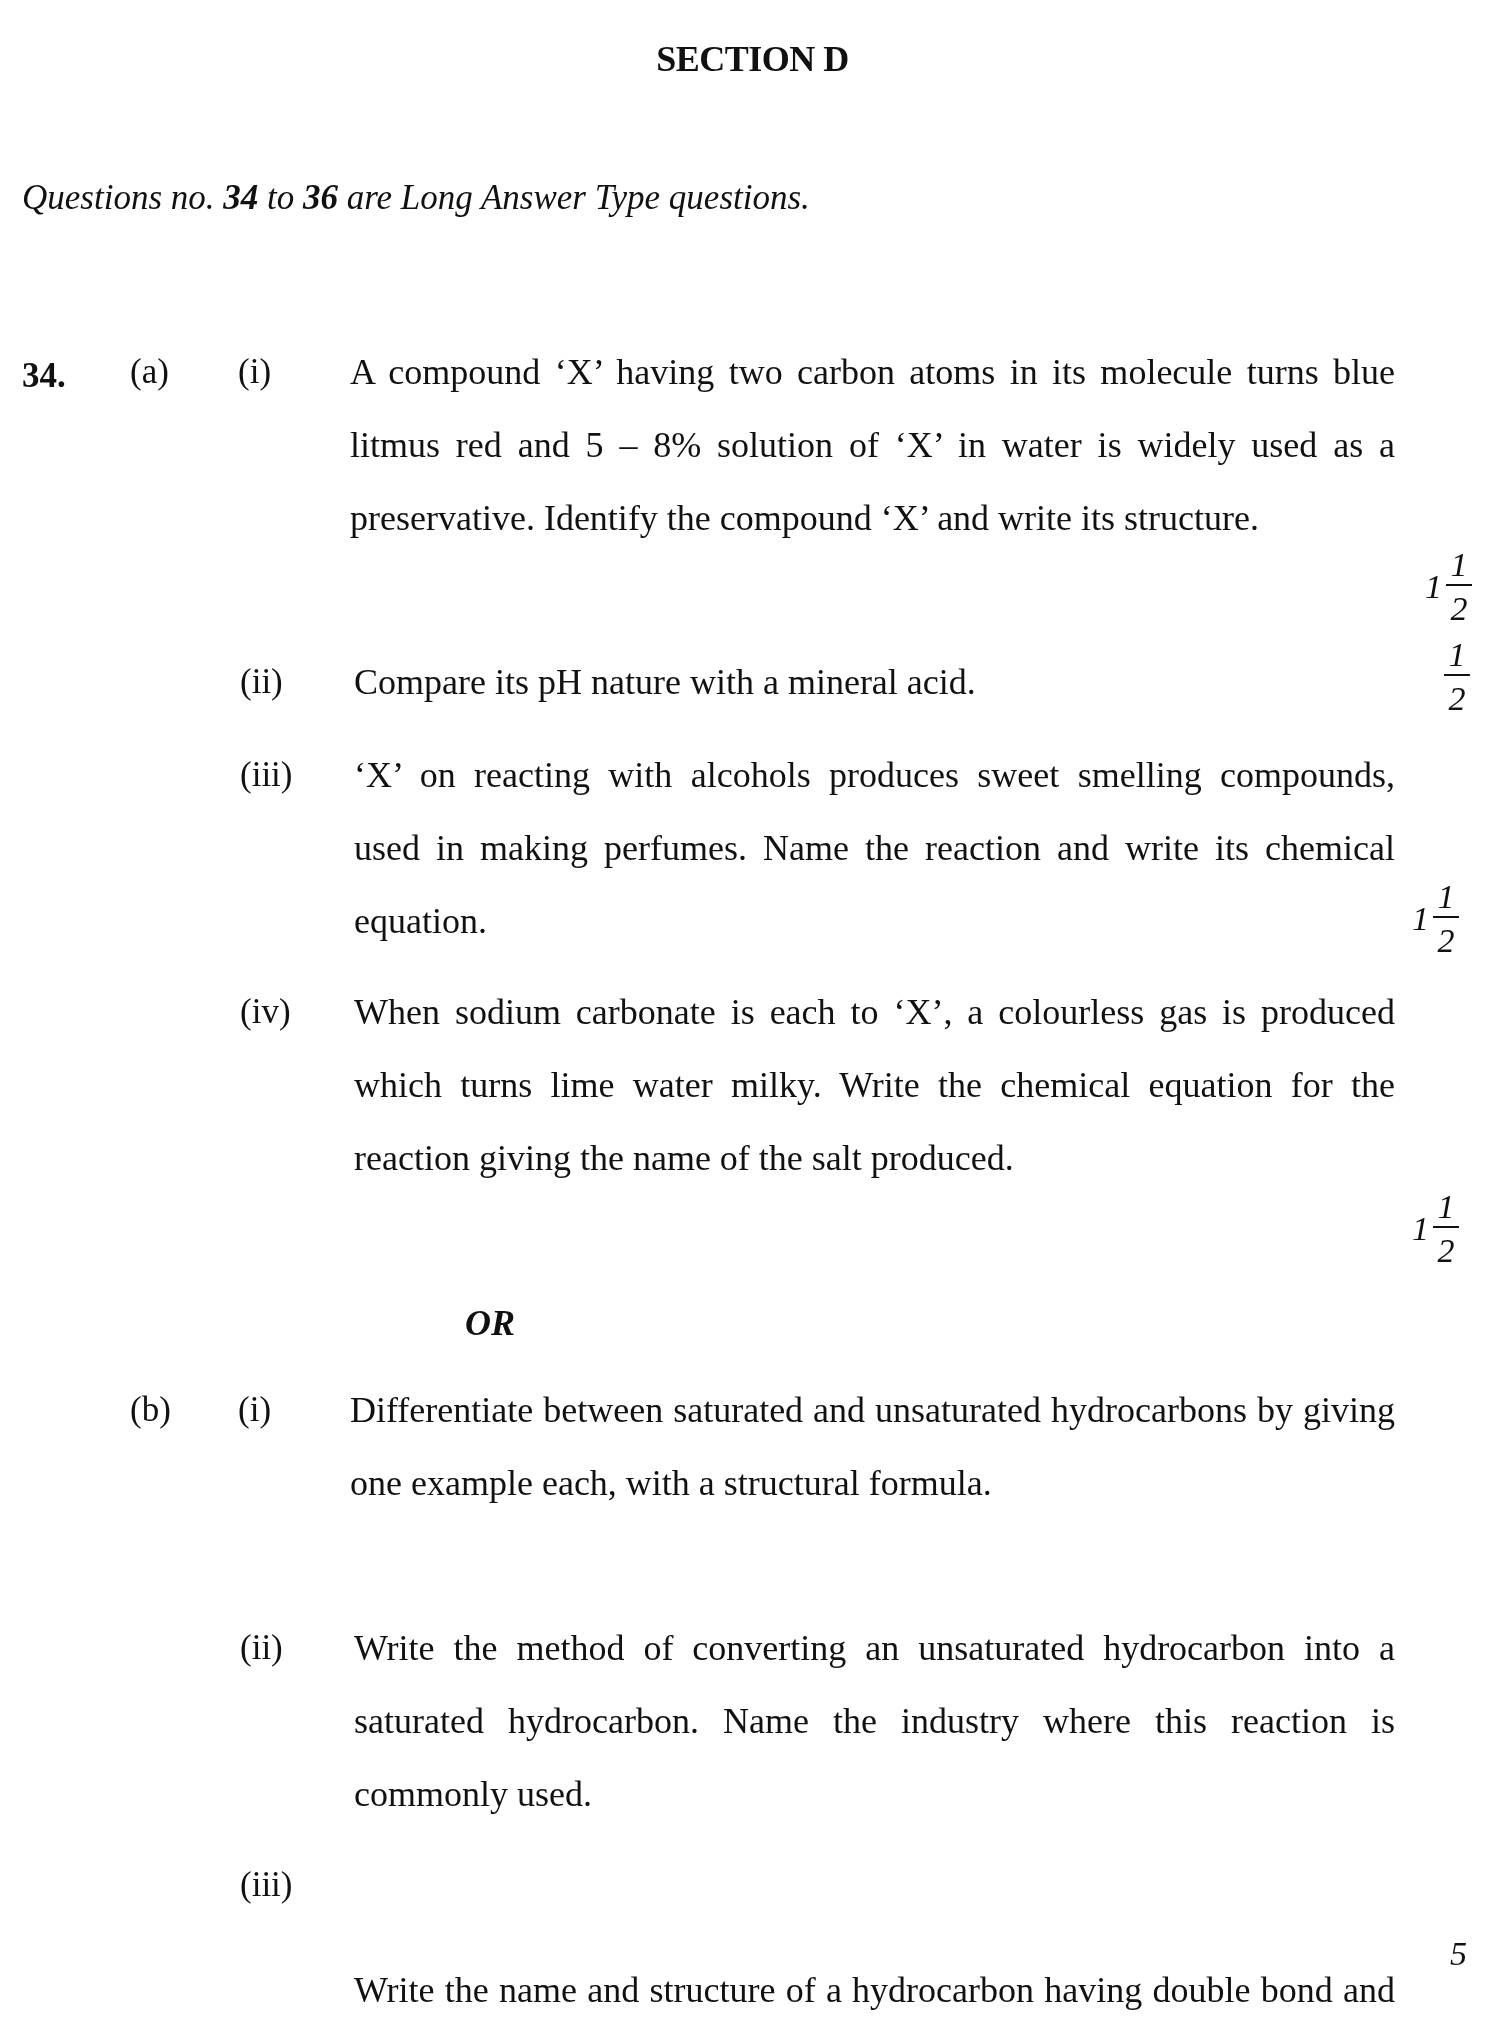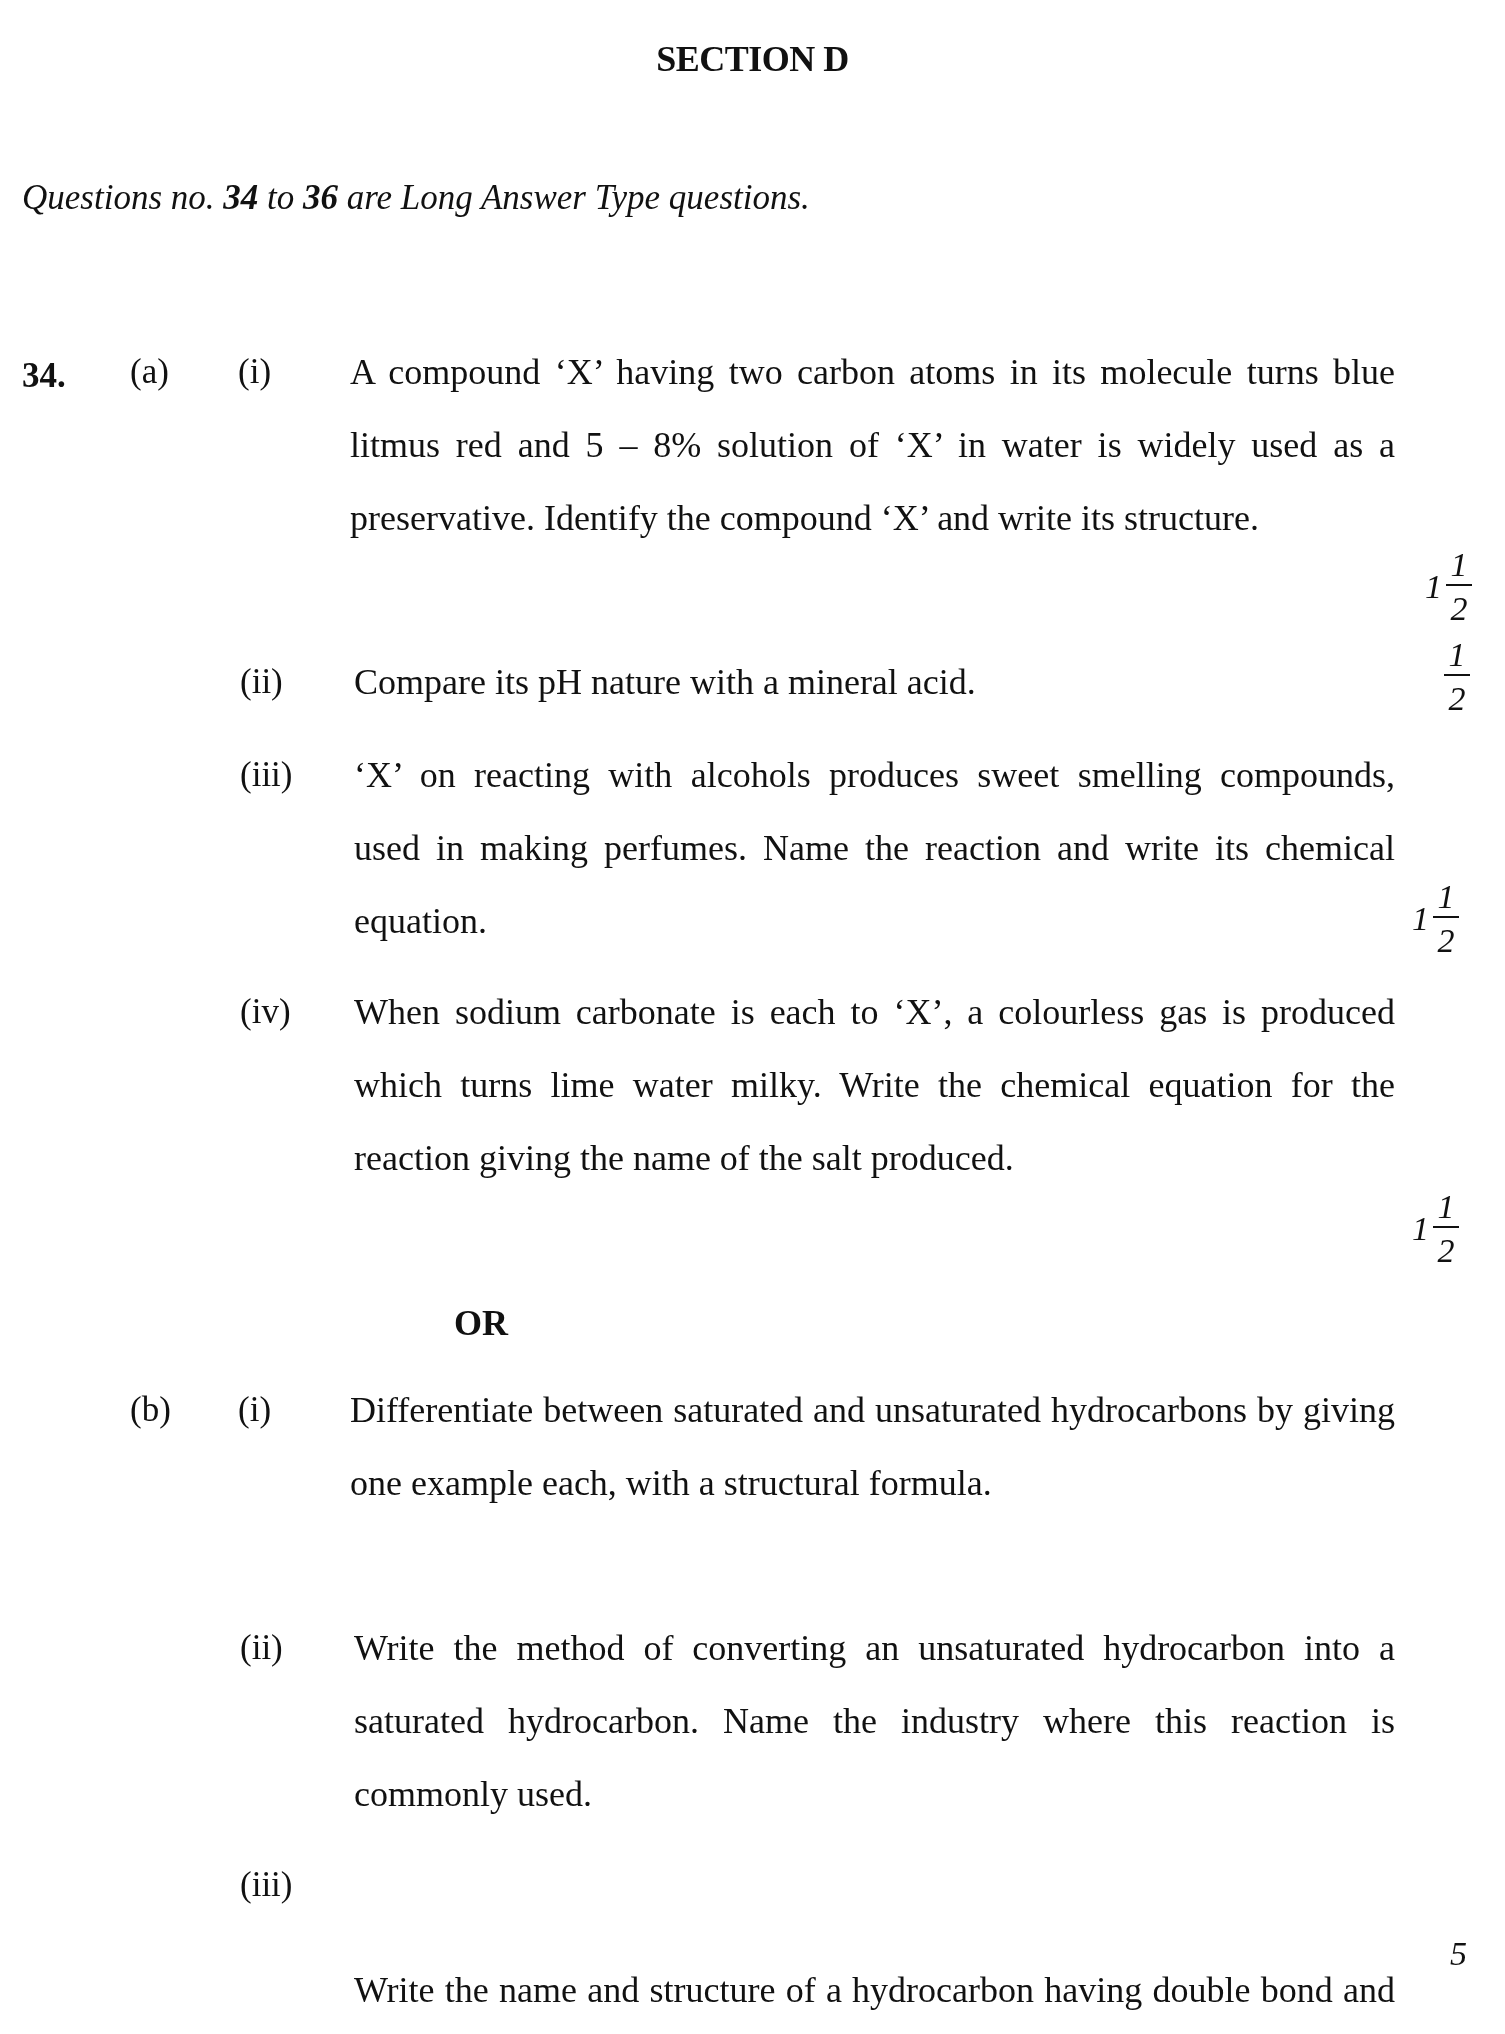--- a/index.html
+++ b/index.html
@@ -34,22 +34,22 @@
   .text.sub2 { left: 354px; width: 1041px; }
   .marks {
     position: absolute; font-family: "Liberation Serif", serif; font-style: italic;
     font-size: 34px; display: flex; align-items: center;
   }
   .frac { display: inline-flex; flex-direction: column; align-items: center; margin-left: 4px; line-height: 1; }
   .frac .num { padding-bottom: 2px; }
   .frac .bar { width: 26px; height: 2px; background: #111; }
   .frac .den { padding-top: 6px; }
   .or-label {
-    position: absolute; left: 454px; top: 1302px;
-    font-family: "Liberation Serif", serif; font-weight: bold; font-size: 36px;
+    position: absolute; left: 465px; top: 1302px;
+    font-family: "Liberation Serif", serif; font-weight: bold; font-size: 36px; font-style: italic;
   }
 </style>
 </head>
 <body>
 
 <div class="page">
 
   <div class="section-title">SECTION D</div>
 
   <div class="instructions"><span>Questions no. </span><b>34</b><span> to </span><b>36</b><span> are Long Answer Type questions.</span></div>

